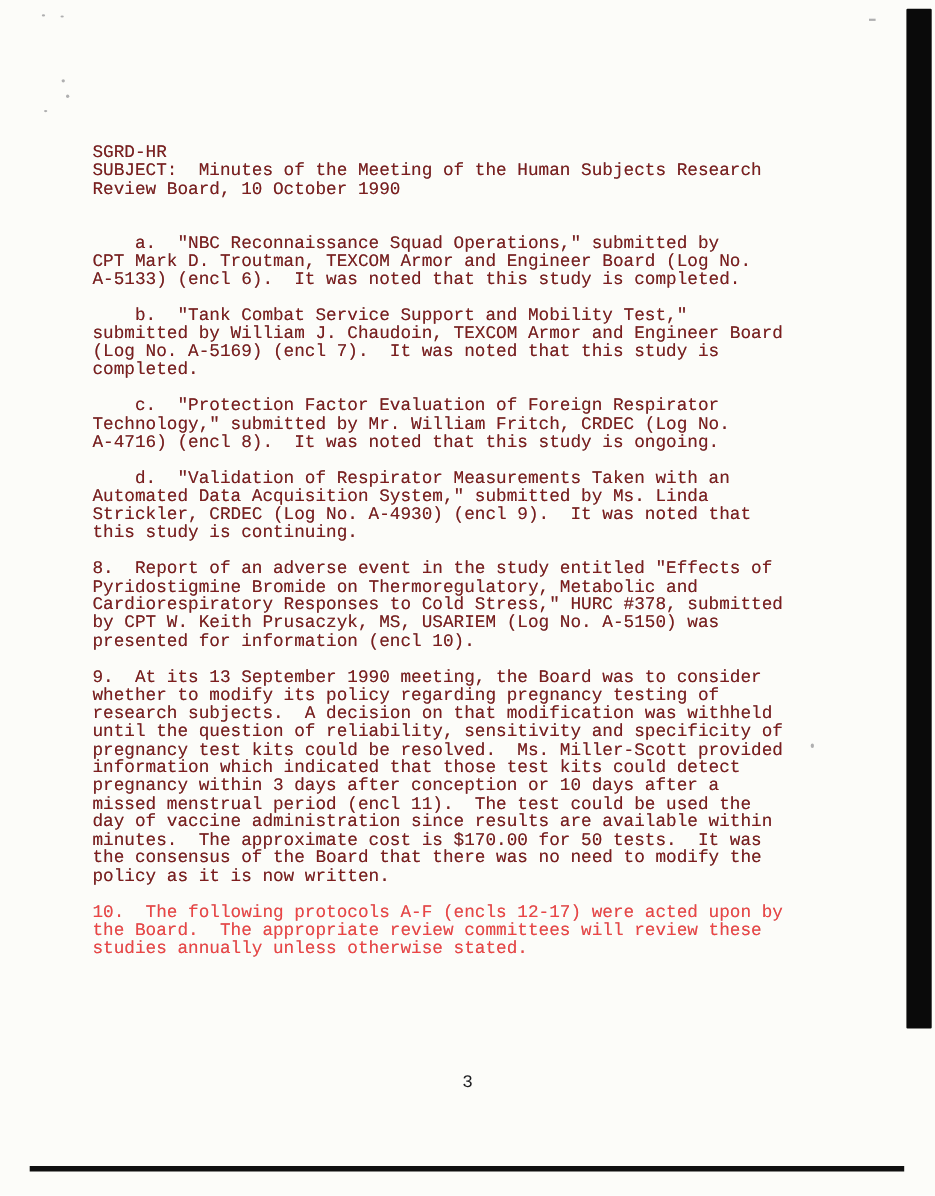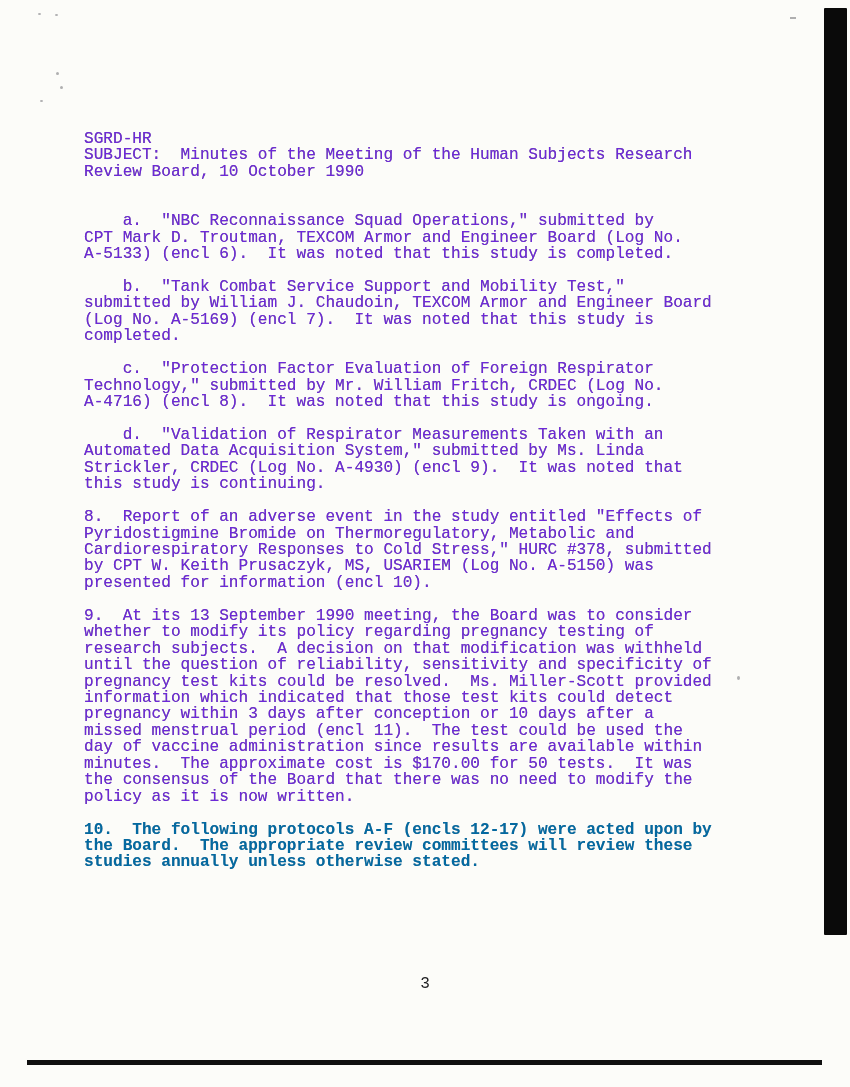--- a/index.html
+++ b/index.html
@@ -21,30 +21,29 @@
     top: 131px;
     width: 700px;
   }
   pre.block {
     margin: 0 0 16.4px 0;
     padding: 0;
     font-family: "Liberation Mono", "DejaVu Sans Mono", monospace;
     font-size: 16.1px;
     line-height: 16.45px;
     white-space: pre;
-    color: #6d28d9;
+    color: #7f1d1d;
     text-shadow: 0 0 0.5px rgba(30,30,32,0.55);
   }
   pre.header-block {
     margin-bottom: 32.8px;
   }
   pre.light {
-    color: #0369a1;
+    color: #ef4444;
     text-shadow: 0 0 0.4px rgba(60,60,64,0.4);
-    font-weight: bold;
   }
   .page-number {
     position: absolute;
     left: 0;
     top: 975px;
     width: 850px;
     text-align: center;
     font-family: "Liberation Mono", "DejaVu Sans Mono", monospace;
     font-size: 16.1px;
     color: #1c1c1f;

